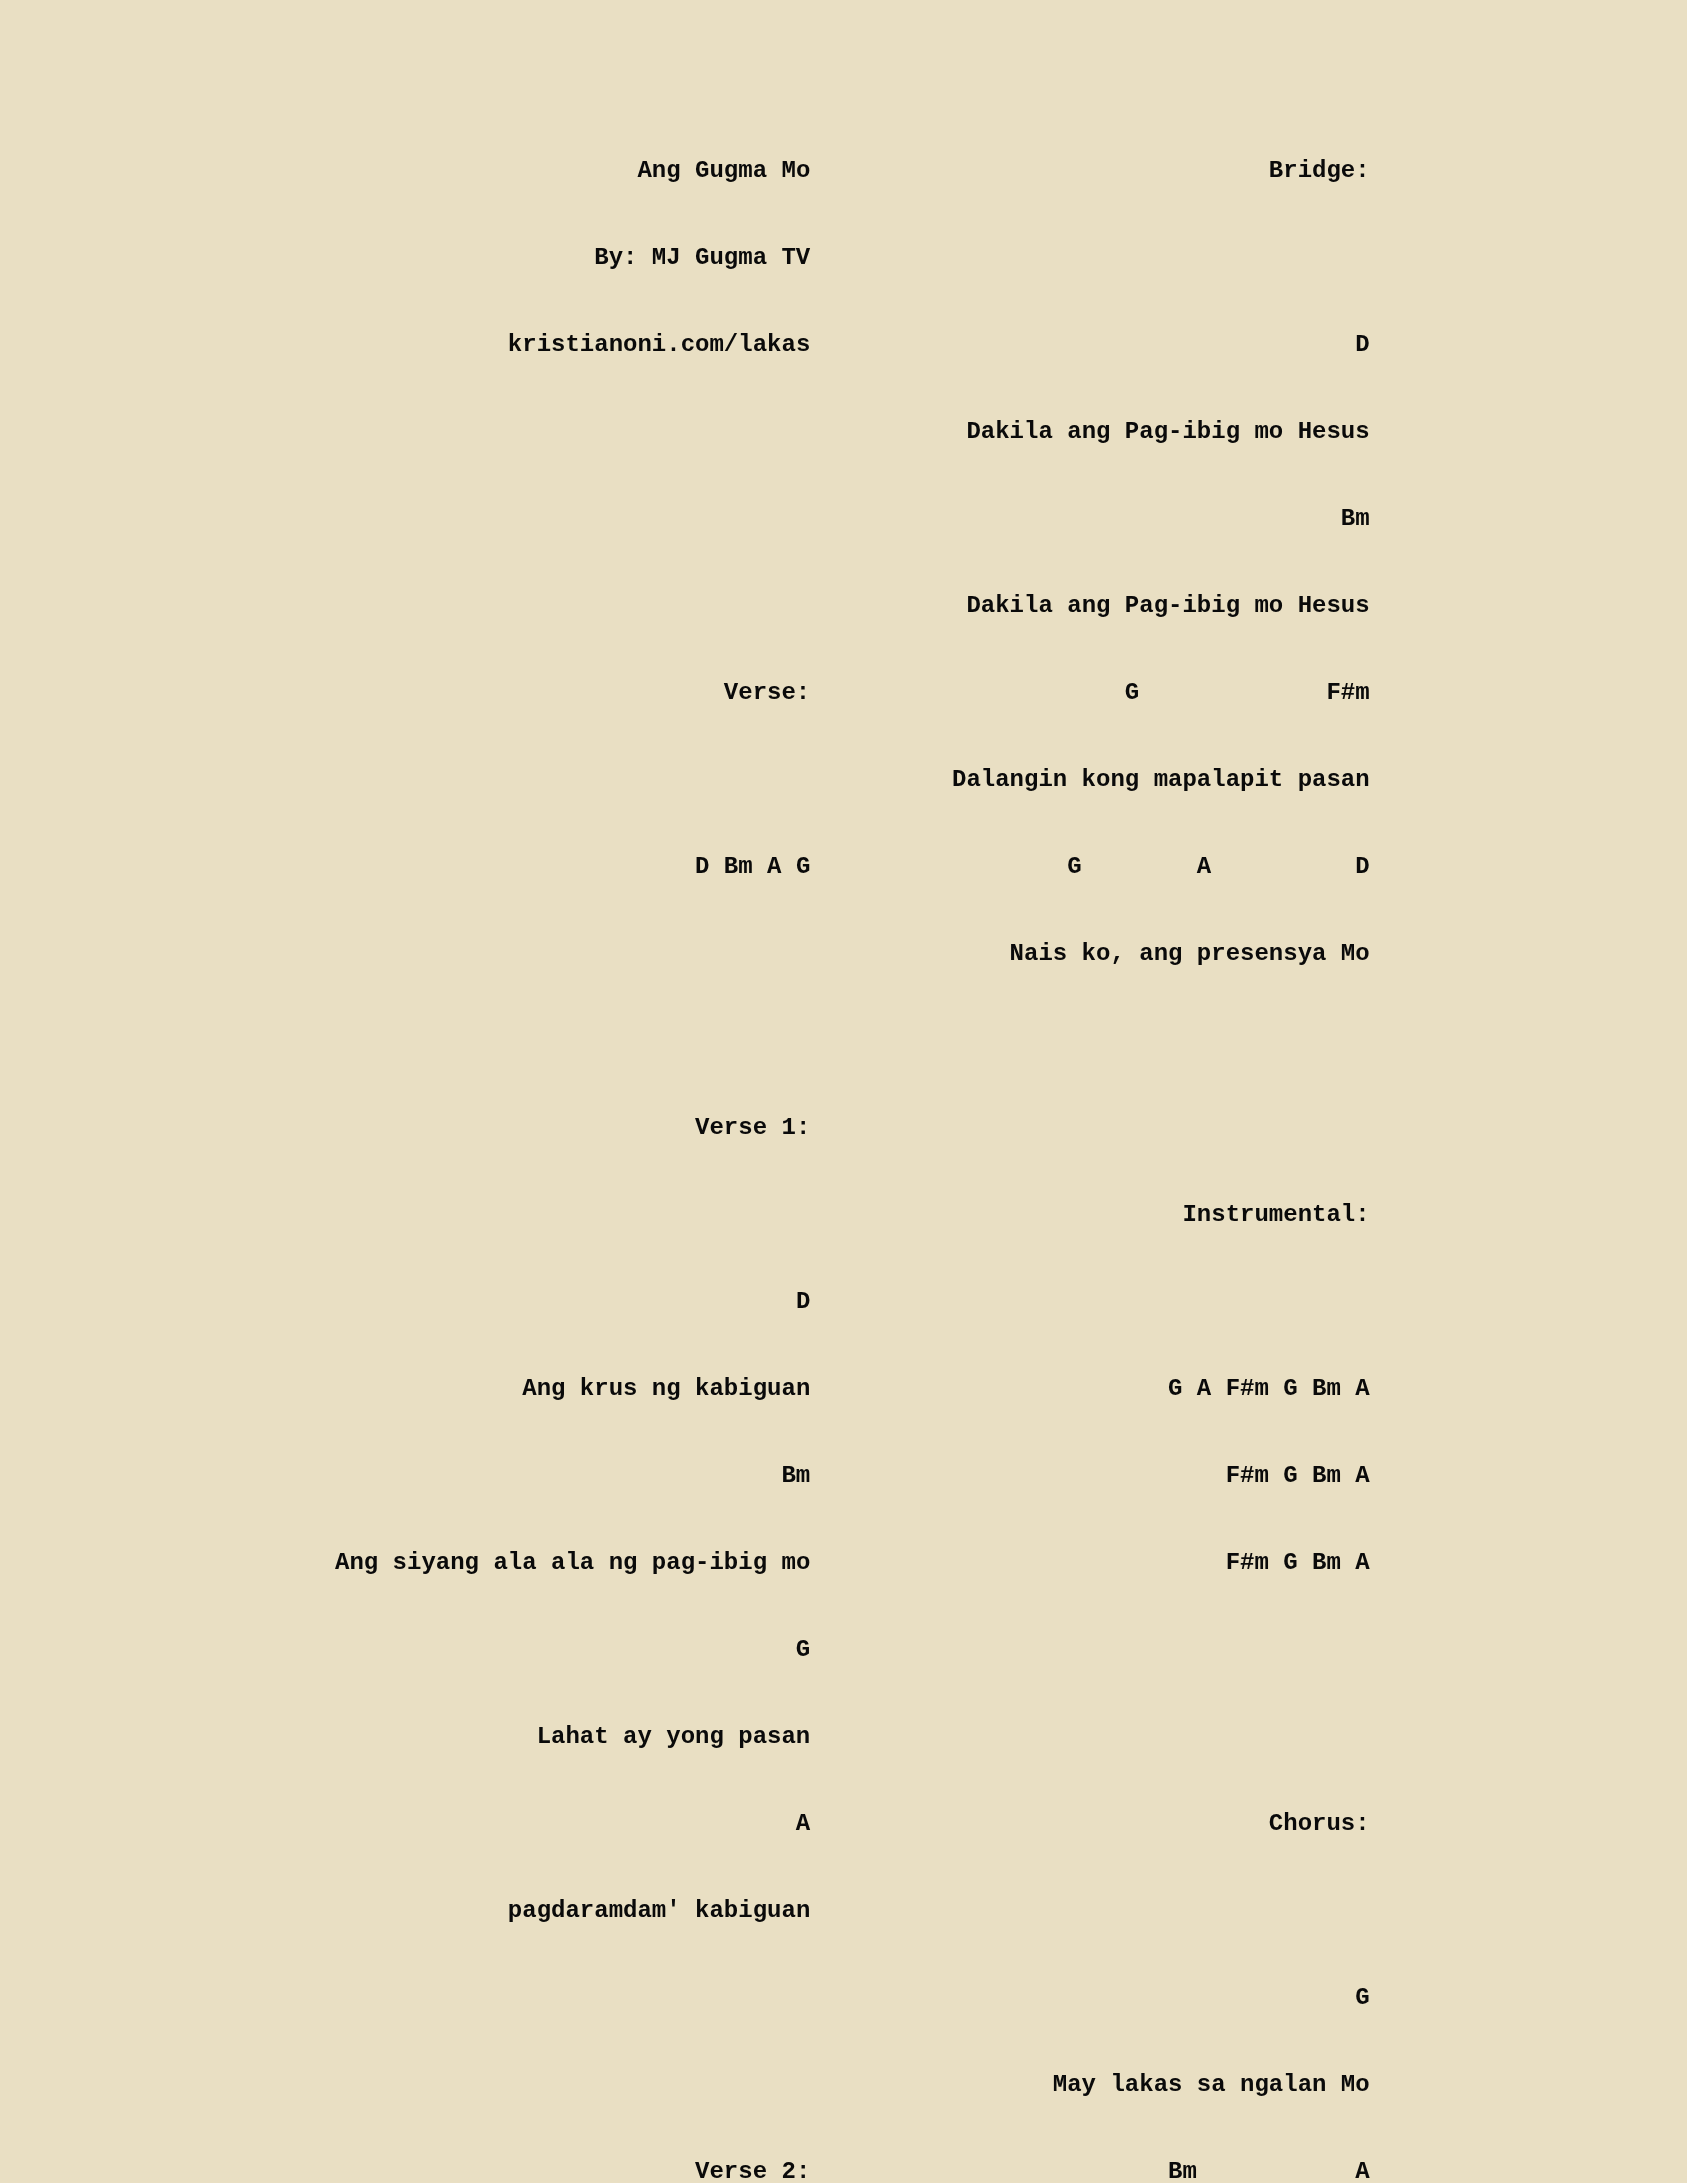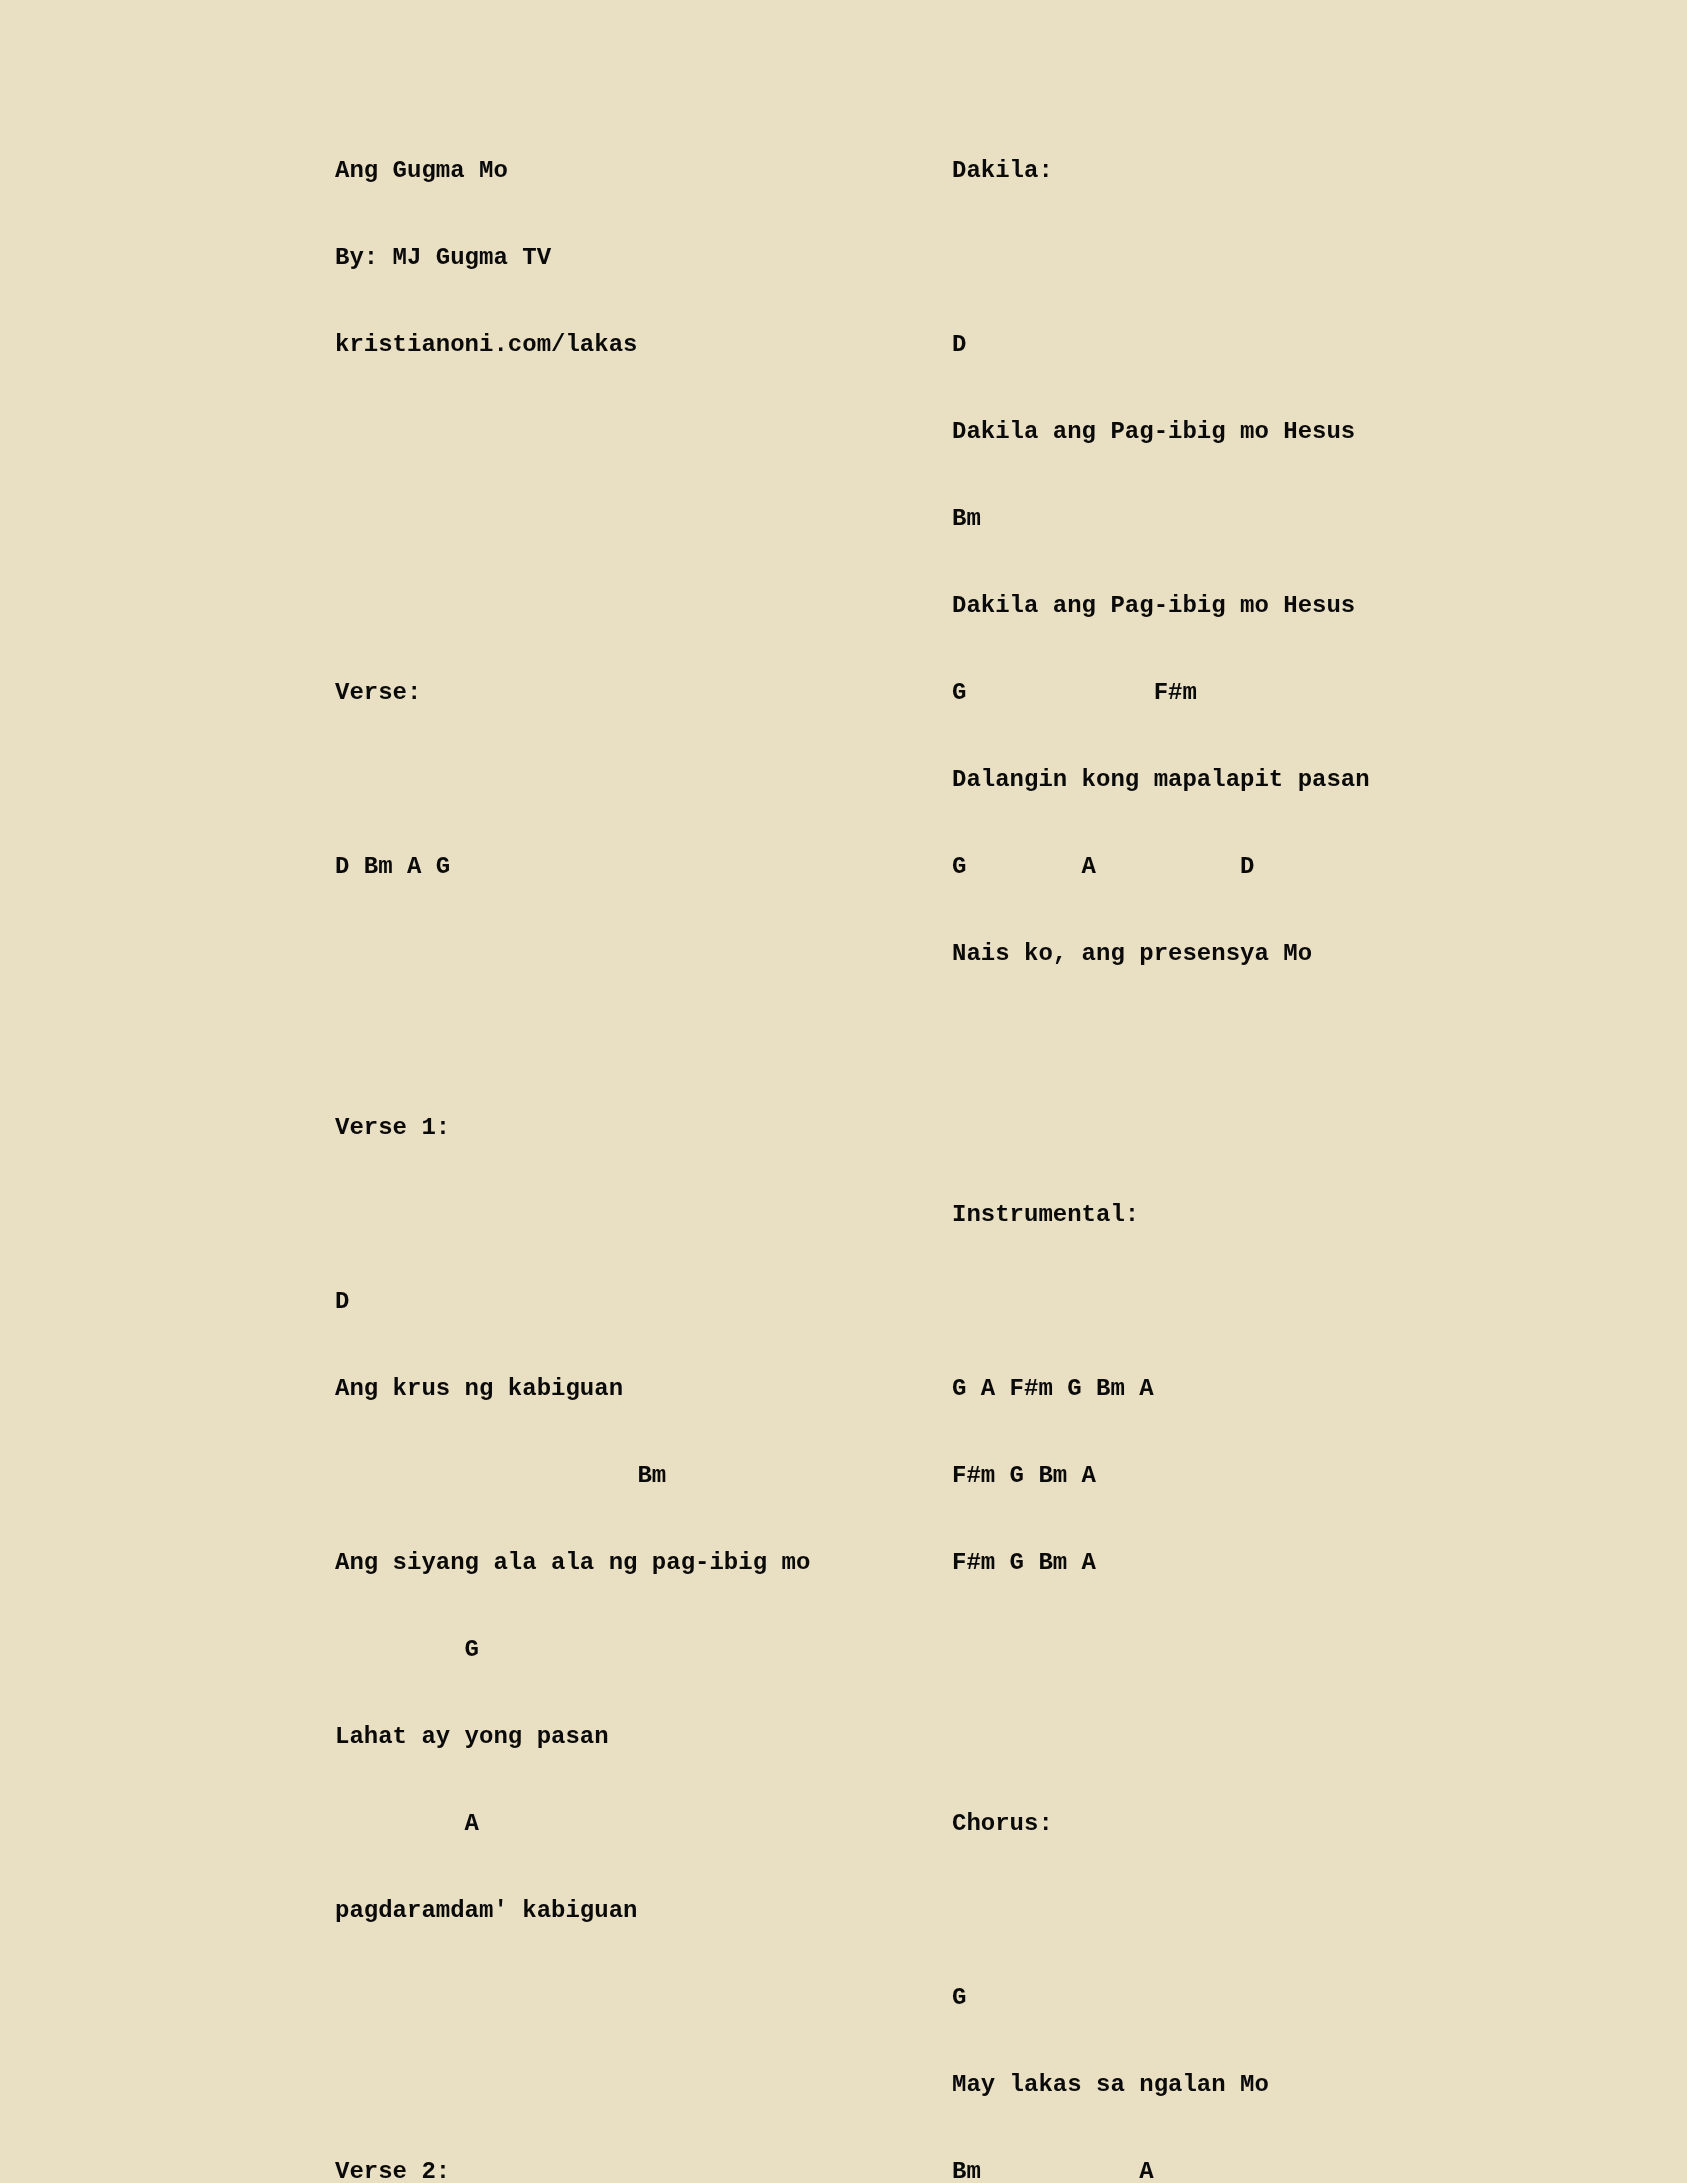--- a/index.html
+++ b/index.html
@@ -21,20 +21,21 @@
     font-size: 24px;
     line-height: 29px;
     color: #0a0a0a;
     white-space: pre;
   }
   .col-left { left: 335px; }
   .col-right { left: 952px; }
   .line {
     display: block;
     height: 29px;
+    text-align: right;
   }
 </style>
 </head>
 <body>
 
 <div class="column col-left">
   <span class="line">Ang Gugma Mo</span>
   <span class="line">By: MJ Gugma TV</span>
   <span class="line">kristianoni.com/lakas</span>
   <span class="line"></span>
@@ -99,21 +100,21 @@
   
   
   
   
   
   
   
 </div>
 
 <div class="column col-right">
-  <span class="line">Dakila:</span>
+  <span class="line">Bridge:</span>
   <span class="line"></span>
   <span class="line">D</span>
   <span class="line">Dakila ang Pag-ibig mo Hesus</span>
   <span class="line">Bm</span>
   <span class="line">Dakila ang Pag-ibig mo Hesus</span>
   <span class="line">G             F#m</span>
   <span class="line">Dalangin kong mapalapit pasan</span>
   <span class="line">G        A          D</span>
   <span class="line">Nais ko, ang presensya Mo</span>
   <span class="line"></span>

